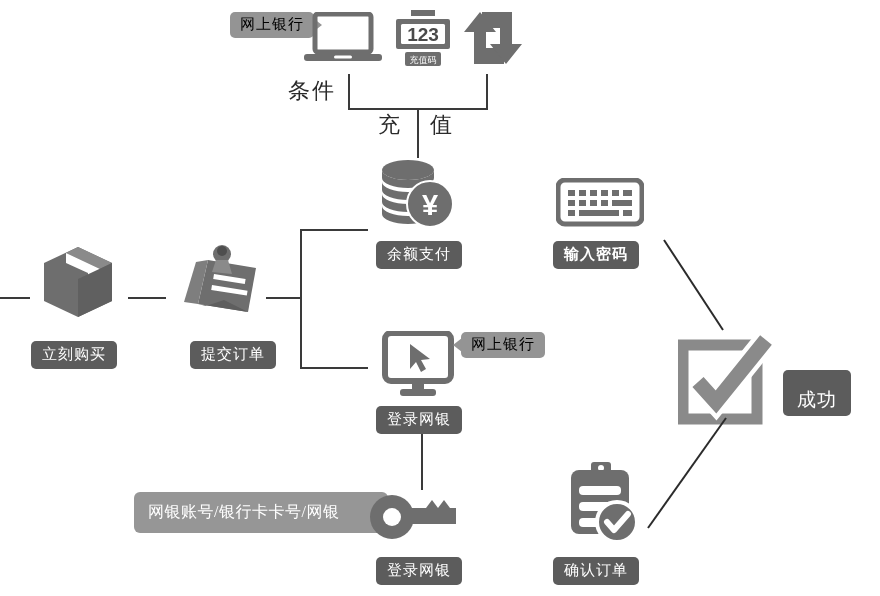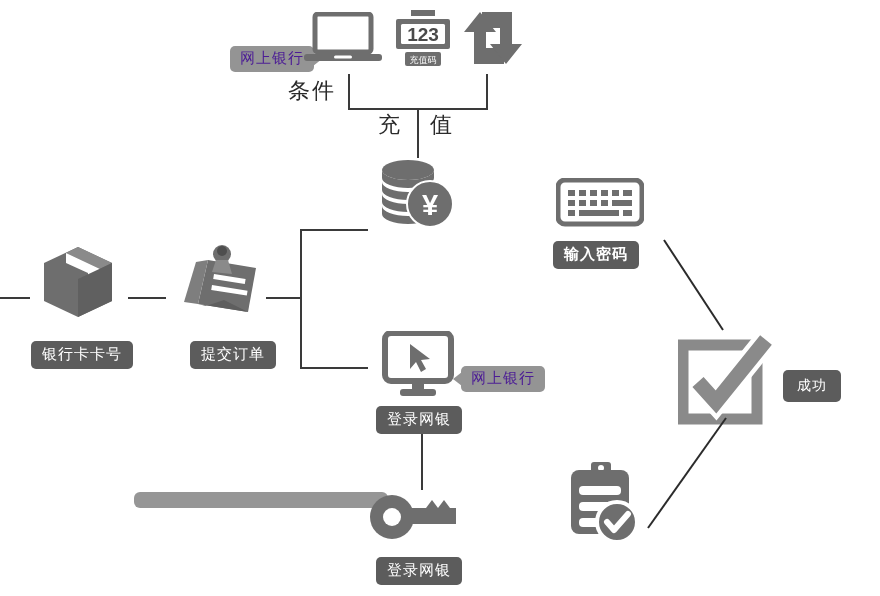--- a/index.html
+++ b/index.html
@@ -19,23 +19,23 @@
   
   .badge{
     position:absolute;background:#5c5c5c;color:#ffffff;
     border-radius:5px;padding:4px 11px 5px 11px;
     font-size:15px;line-height:19px;white-space:nowrap;
     letter-spacing:1px;text-align:center;
   }
 
   
   .bubble{
-    position:absolute;background:#949494;color:#4c1d95;
+    position:absolute;background:#949494;color:#000000;
     border-radius:5px;padding:3px 10px 4px 10px;
-    font-size:15px;line-height:19px;white-space:nowrap;letter-spacing:1px;margin-top:34px;
+    font-size:15px;line-height:19px;white-space:nowrap;letter-spacing:1px;
   }
   .bubble.right-tail::after{
     content:"";position:absolute;right:-8px;top:6px;
     border-top:7px solid transparent;border-bottom:7px solid transparent;
     border-left:9px solid #949494;
   }
   .bubble.left-tail::before{
     content:"";position:absolute;left:-8px;top:6px;
     border-top:7px solid transparent;border-bottom:7px solid transparent;
     border-right:9px solid #949494;
@@ -104,21 +104,21 @@
   <div class="line hline" style="left:0px;top:297px;width:30px;"></div>
 
   <div class="icon" style="left:38px;top:243px;">
     <svg width="80" height="78" viewBox="0 0 80 78">
       <path d="M6 20 L40 4 L74 20 L74 58 L40 74 L6 58 Z" fill="#6e6e6e"></path>
       <path d="M40 4 L74 20 L62 26 L28 10 Z" fill="#8a8a8a"></path>
       <path d="M28 10 L62 26 L62 40 L56 33 L50 40 L50 30 L28 20 Z" fill="#ffffff"></path>
       <path d="M40 74 L74 58 L74 20 L40 36 Z" fill="#606060"></path>
     </svg>
   </div>
-  <div class="badge" style="left:31px;top:341px;">银行卡卡号</div>
+  <div class="badge" style="left:31px;top:341px;">立刻购买</div>
 
   <div class="line hline" style="left:128px;top:297px;width:38px;"></div>
 
   <div class="icon" style="left:178px;top:240px;">
     <svg width="84" height="76" viewBox="0 0 84 76">
       <path d="M30 20 L78 28 L70 72 L20 64 Z" fill="#6e6e6e"></path>
       <path d="M30 20 L20 64 L6 62 L18 22 Z" fill="#7e7e7e"></path>
       <path d="M20 64 L70 72 L46 60 L28 66 Z" fill="#5e5e5e"></path>
       <rect x="36" y="34" width="32" height="5" transform="rotate(9 36 34)" fill="#ffffff"></rect>
       <rect x="34" y="45" width="36" height="5" transform="rotate(9 34 45)" fill="#ffffff"></rect>
@@ -138,20 +138,21 @@
     <svg width="78" height="72" viewBox="0 0 78 72">
       <ellipse cx="30" cy="12" rx="26" ry="10" fill="#6e6e6e"></ellipse>
       <path d="M4 12 L4 20 A26 10 0 0 0 56 20 L56 12 A26 10 0 0 1 4 12 Z" fill="#6e6e6e"></path>
       <path d="M4 24 L4 32 A26 10 0 0 0 56 32 L56 24 A26 10 0 0 1 4 24 Z" fill="#6e6e6e"></path>
       <path d="M4 36 L4 44 A26 10 0 0 0 56 44 L56 36 A26 10 0 0 1 4 36 Z" fill="#6e6e6e"></path>
       <path d="M4 48 L4 56 A26 10 0 0 0 56 56 L56 48 A26 10 0 0 1 4 48 Z" fill="#6e6e6e"></path>
       <circle cx="52" cy="46" r="23" fill="#6e6e6e" stroke="#ffffff" stroke-width="2"></circle>
       <text x="52" y="57" text-anchor="middle" font-family="'Liberation Sans',sans-serif" font-size="29" font-weight="bold" fill="#ffffff">¥</text>
     </svg>
   </div>
+  <div class="badge" style="left:376px;top:241px;">余额支付</div>
 
   <div class="icon" style="left:556px;top:178px;">
     <svg width="88" height="50" viewBox="0 0 88 50">
       <rect x="2" y="2" width="84" height="44" rx="7" fill="none" stroke="#6e6e6e" stroke-width="5"></rect>
       <rect x="12" y="12" width="7" height="6" fill="#6e6e6e"></rect>
       <rect x="23" y="12" width="7" height="6" fill="#6e6e6e"></rect>
       <rect x="34" y="12" width="7" height="6" fill="#6e6e6e"></rect>
       <rect x="45" y="12" width="7" height="6" fill="#6e6e6e"></rect>
       <rect x="56" y="12" width="7" height="6" fill="#6e6e6e"></rect>
       <rect x="67" y="12" width="9" height="6" fill="#6e6e6e"></rect>
@@ -174,20 +175,21 @@
       <rect x="30" y="50" width="12" height="9" fill="#6e6e6e"></rect>
       <rect x="18" y="58" width="36" height="7" rx="3" fill="#6e6e6e"></rect>
     </svg>
   </div>
   <div class="bubble left-tail" style="left:461px;top:332px;">网上银行</div>
   <div class="badge" style="left:376px;top:406px;">登录网银</div>
 
   <div class="line vline" style="left:421px;top:434px;height:56px;"></div>
 
   <div class="infopanel" style="left:134px;top:492px;width:226px;">
+    <div>网银账号/银行卡卡号/网银</div>
   </div>
 
   <div class="icon" style="left:368px;top:494px;">
     <svg width="92" height="46" viewBox="0 0 92 46">
       <circle cx="24" cy="23" r="22" fill="#6e6e6e"></circle>
       <circle cx="24" cy="23" r="9" fill="#ffffff"></circle>
       <path d="M42 14 L58 14 L64 6 L70 14 L76 6 L82 14 L88 14 L88 30 L42 30 Z" fill="#6e6e6e"></path>
     </svg>
   </div>
   <div class="badge" style="left:376px;top:557px;">登录网银</div>
@@ -197,28 +199,29 @@
       <rect x="26" y="0" width="20" height="12" rx="3" fill="#6e6e6e"></rect>
       <circle cx="36" cy="6" r="3" fill="#ffffff"></circle>
       <rect x="6" y="8" width="58" height="64" rx="8" fill="#6e6e6e"></rect>
       <rect x="14" y="24" width="42" height="9" rx="4" fill="#ffffff"></rect>
       <rect x="14" y="40" width="42" height="9" rx="4" fill="#ffffff"></rect>
       <rect x="14" y="56" width="30" height="9" rx="4" fill="#ffffff"></rect>
       <circle cx="52" cy="60" r="20" fill="#6e6e6e" stroke="#ffffff" stroke-width="4"></circle>
       <path d="M42 60 L49 68 L63 52" fill="none" stroke="#ffffff" stroke-width="6" stroke-linecap="round" stroke-linejoin="round"></path>
     </svg>
   </div>
+  <div class="badge" style="left:553px;top:557px;">确认订单</div>
 
   <div class="icon" style="left:678px;top:332px;">
     <svg width="96" height="96" viewBox="0 0 96 96">
       <rect x="5" y="13" width="74" height="74" fill="none" stroke="#8a8a8a" stroke-width="11"></rect>
       <path d="M20 50 L38 70 L88 8" fill="none" stroke="#ffffff" stroke-width="24" stroke-linecap="butt" stroke-linejoin="miter"></path>
       <path d="M20 50 L38 70 L88 8" fill="none" stroke="#8a8a8a" stroke-width="15" stroke-linecap="butt" stroke-linejoin="miter"></path>
     </svg>
   </div>
-  <div class="badge" style="left:783px;top:370px;font-size:14px;padding:6px 14px 7px 14px;">成功</div>
+  <div class="badge" style="left:783px;top:370px;font-size:19px;padding:20px 14px 7px 14px;">成功</div>
 
   <svg class="diag">
     <line x1="664" y1="240" x2="723" y2="330" stroke="#2b2b2b" stroke-width="2"></line>
     <line x1="648" y1="528" x2="726" y2="418" stroke="#2b2b2b" stroke-width="2"></line>
   </svg>
 
 </div>
 
 </body></html>

